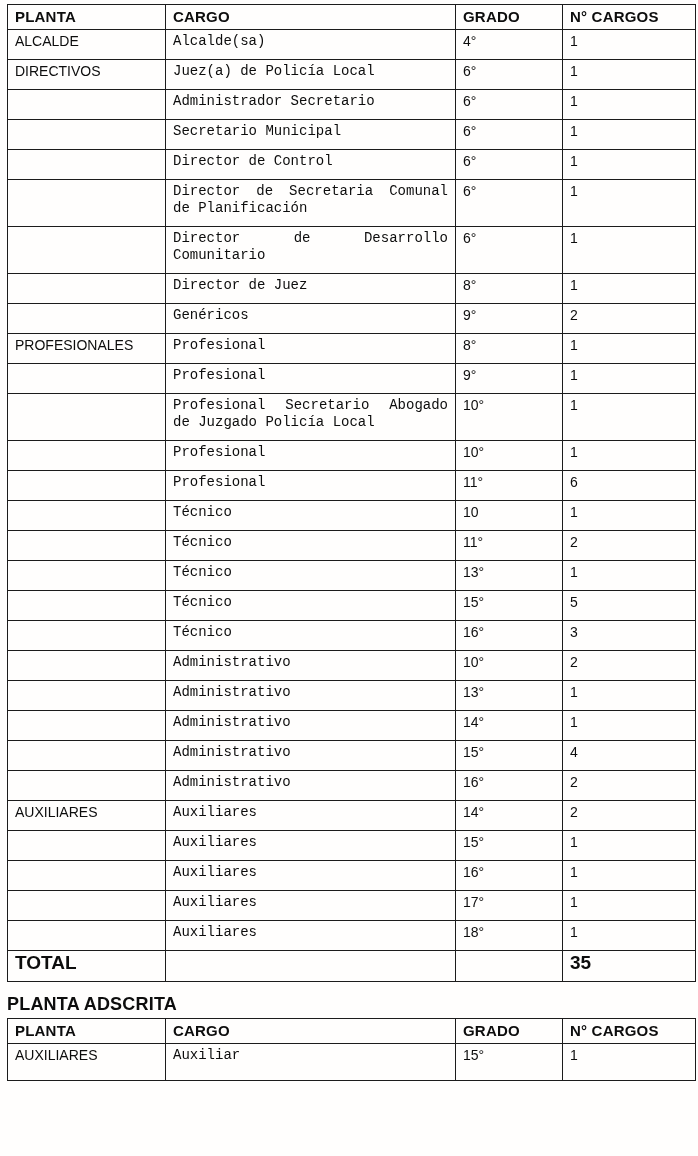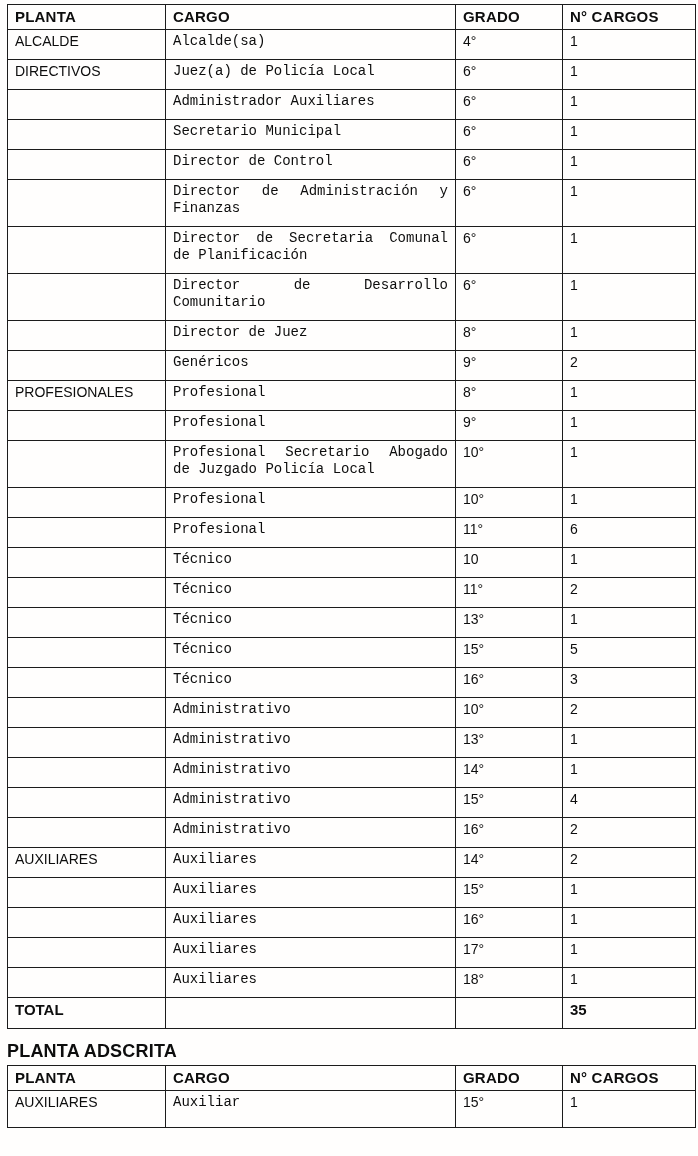--- a/index.html
+++ b/index.html
@@ -40,21 +40,21 @@
     padding: 3px 7px 9px 7px;
     line-height: 17px;
   }
   .col-planta  { width: 158px; }
   .col-cargo   { width: 290px; }
   .col-grado   { width: 107px; }
   .col-ncargos { width: 133px; }
   td.cell-cargo { text-align: justify; font-family: Liberation Mono, monospace; }
   tr.total-row td {
     font-weight: bold;
-    font-size: 15px;
+    font-size: 19px;
     padding-bottom: 10px;
   }
   .section-heading {
     font-size: 18px;
     font-weight: bold;
     letter-spacing: 0.2px;
     margin: 14px 0 5px 0;
     line-height: 17px;
   }
   table.grid.t2 td {
@@ -89,39 +89,33 @@
           <td class="cell-ncargos">1</td>
         </tr>
         <tr>
           <td class="cell-planta">DIRECTIVOS</td>
           <td class="cell-cargo">Juez(a) de Policía Local</td>
           <td class="cell-grado">6°</td>
           <td class="cell-ncargos">1</td>
         </tr>
         <tr>
           <td class="cell-planta"></td>
-          <td class="cell-cargo">Administrador Auxiliares</td>
+          <td class="cell-cargo">Administrador Secretario</td>
           <td class="cell-grado">6°</td>
           <td class="cell-ncargos">1</td>
         </tr>
         <tr>
           <td class="cell-planta"></td>
           <td class="cell-cargo">Secretario Municipal</td>
           <td class="cell-grado">6°</td>
           <td class="cell-ncargos">1</td>
         </tr>
         <tr>
           <td class="cell-planta"></td>
           <td class="cell-cargo">Director de Control</td>
-          <td class="cell-grado">6°</td>
-          <td class="cell-ncargos">1</td>
-        </tr>
-        <tr>
-          <td class="cell-planta"></td>
-          <td class="cell-cargo">Director de Administración y Finanzas</td>
           <td class="cell-grado">6°</td>
           <td class="cell-ncargos">1</td>
         </tr>
         <tr>
           <td class="cell-planta"></td>
           <td class="cell-cargo">Director de Secretaria Comunal de Planificación</td>
           <td class="cell-grado">6°</td>
           <td class="cell-ncargos">1</td>
         </tr>
         <tr>

